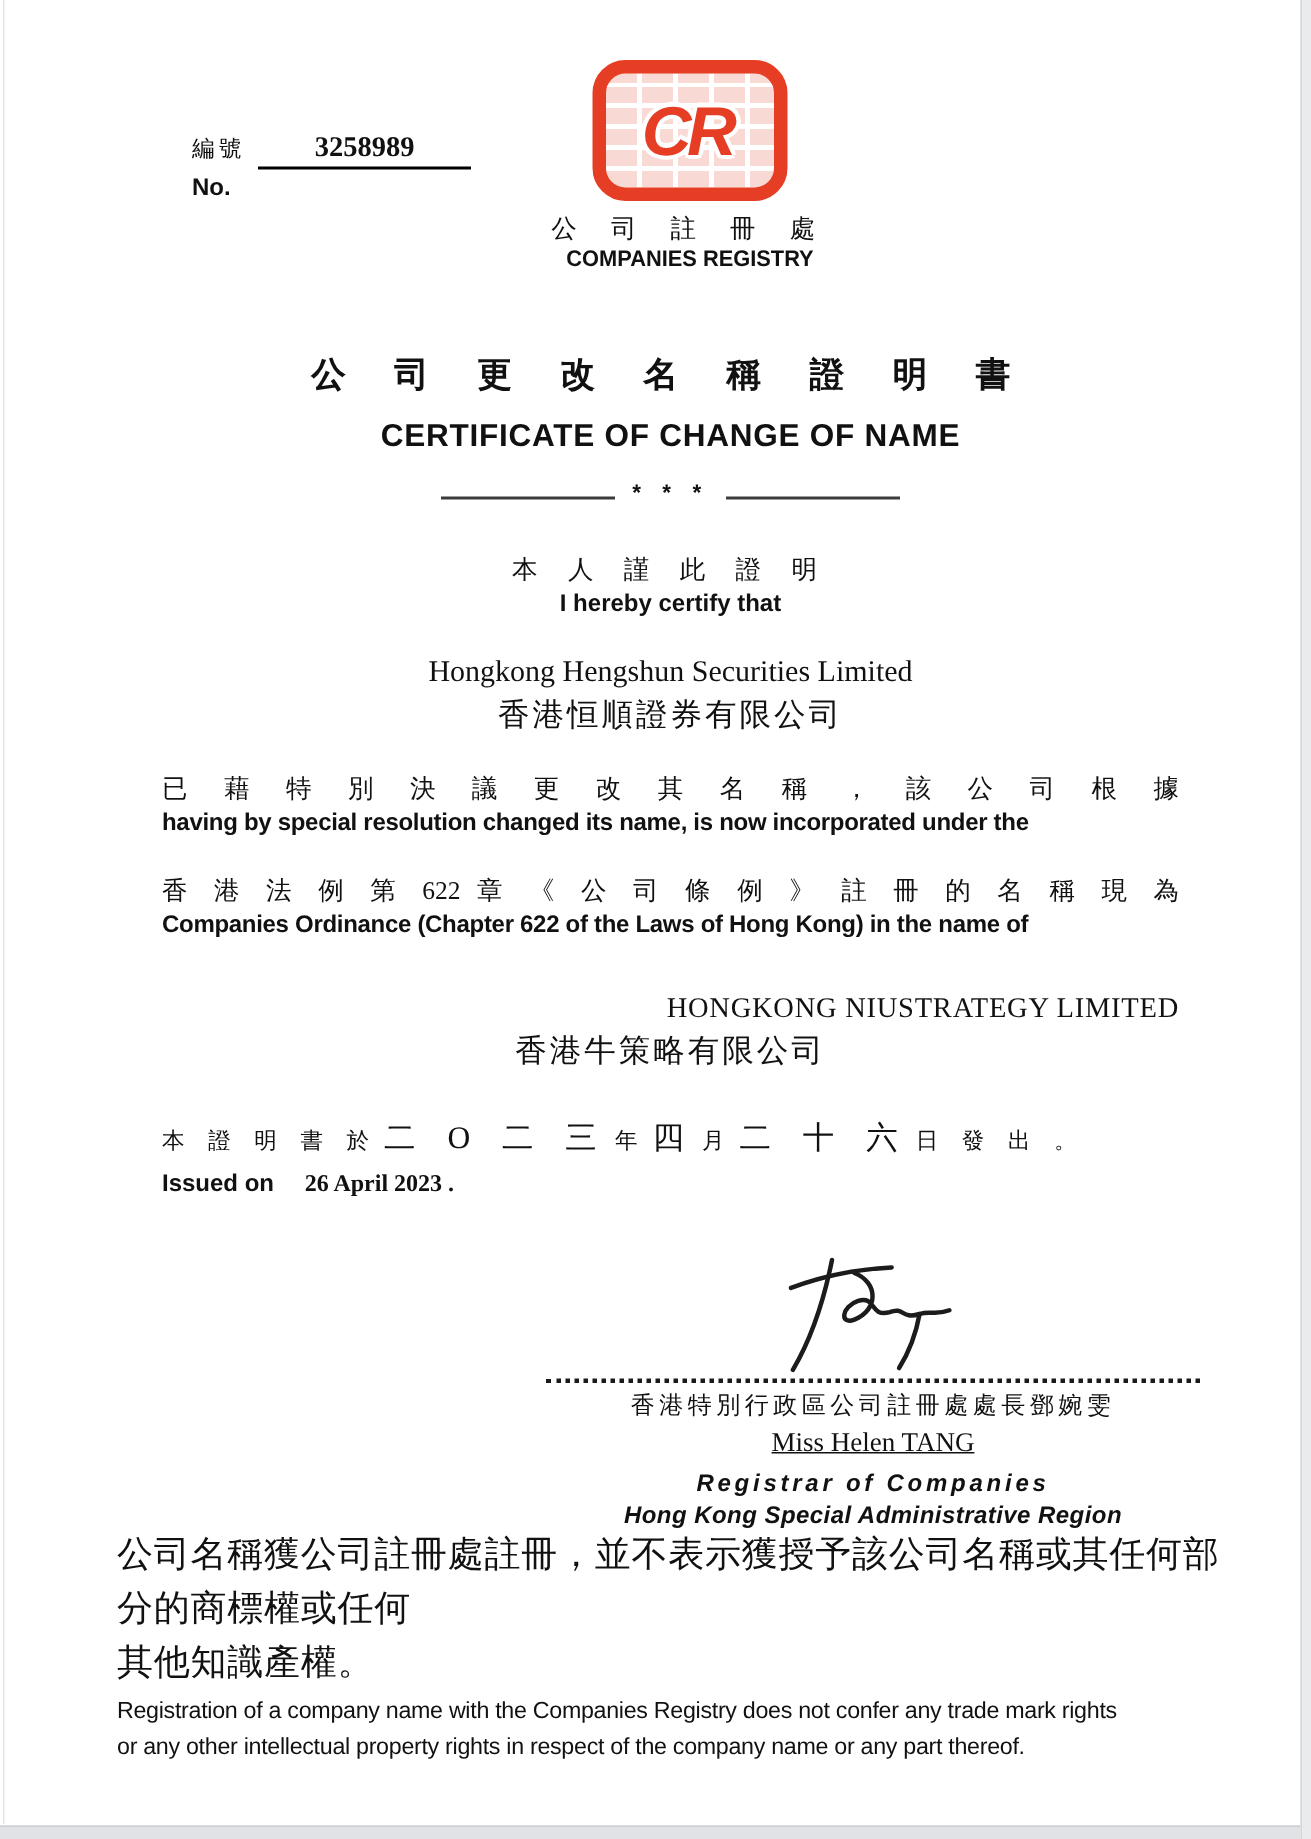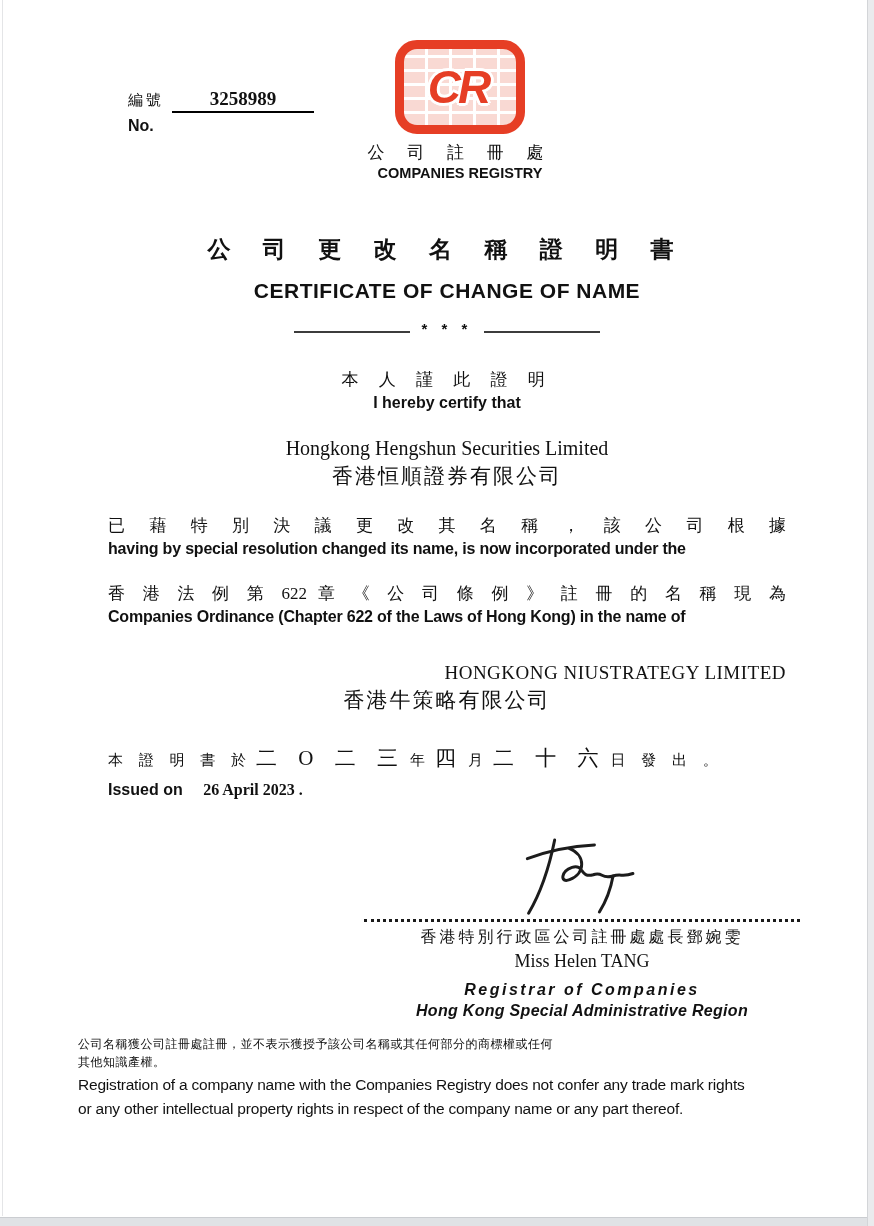--- a/index.html
+++ b/index.html
@@ -83,29 +83,29 @@
   .issue-line .zh-big   { font-size: 21px; letter-spacing: 8px; font-weight: 500; }
   .issued-line { margin-top: 9px; }
   .issued-label { font-weight: bold; font-size: 16px; }
   .issued-date  { font-family: "Liberation Serif", serif; font-weight: bold; font-size: 16px; margin-left: 16px; }
 
   
   .sign-block { width: 436px; margin: 36px 0 0 256px; text-align: center; }
   .sig-svg { display: block; margin: 0 auto; }
   .dotted-line { border-top: 3px dotted #1a1a1a; margin-top: 2px; }
   .sig-zh   { margin-top: 5px; font-family: "Liberation Serif", serif; font-size: 16px; letter-spacing: 3px; white-space: nowrap; }
-  .sig-name { margin-top: 3px; font-family: "Liberation Serif", serif; font-size: 18px; }
+  .sig-name { margin-top: 3px; font-family: "Liberation Serif", serif; font-size: 18px; text-decoration: underline; }
   .sig-role1 { margin-top: 9px; font-weight: bold; font-style: italic; font-size: 16px; letter-spacing: 2.5px; }
   .sig-role2 { margin-top: 3px; font-weight: bold; font-style: italic; font-size: 16px; letter-spacing: .3px; }
 
   
   .note-block { position: absolute; left: 78px; top: 1010px; width: 736px; }
   .note-label { font-size: 16px; }
   .note-label .note-zh-char { font-family: "Liberation Serif", serif; }
-  .note-zh { font-family: Liberation Sans, sans-serif; font-size: 12px; line-height: 1.5; margin-top: 25px; letter-spacing: .5px; }
+  .note-zh { font-family: Liberation Sans, sans-serif; font-size: 24px; line-height: 1.5; margin-top: 9px; letter-spacing: .5px; }
   .note-en { font-size: 15.5px; line-height: 1.55; margin-top: 2px; letter-spacing: -.2px; }
 </style>
 </head>
 <body>
 
 <div class="edge-left"></div>
 <div class="edge-right"></div>
 <div class="edge-bottom"></div>
 
 <div class="number-block">

